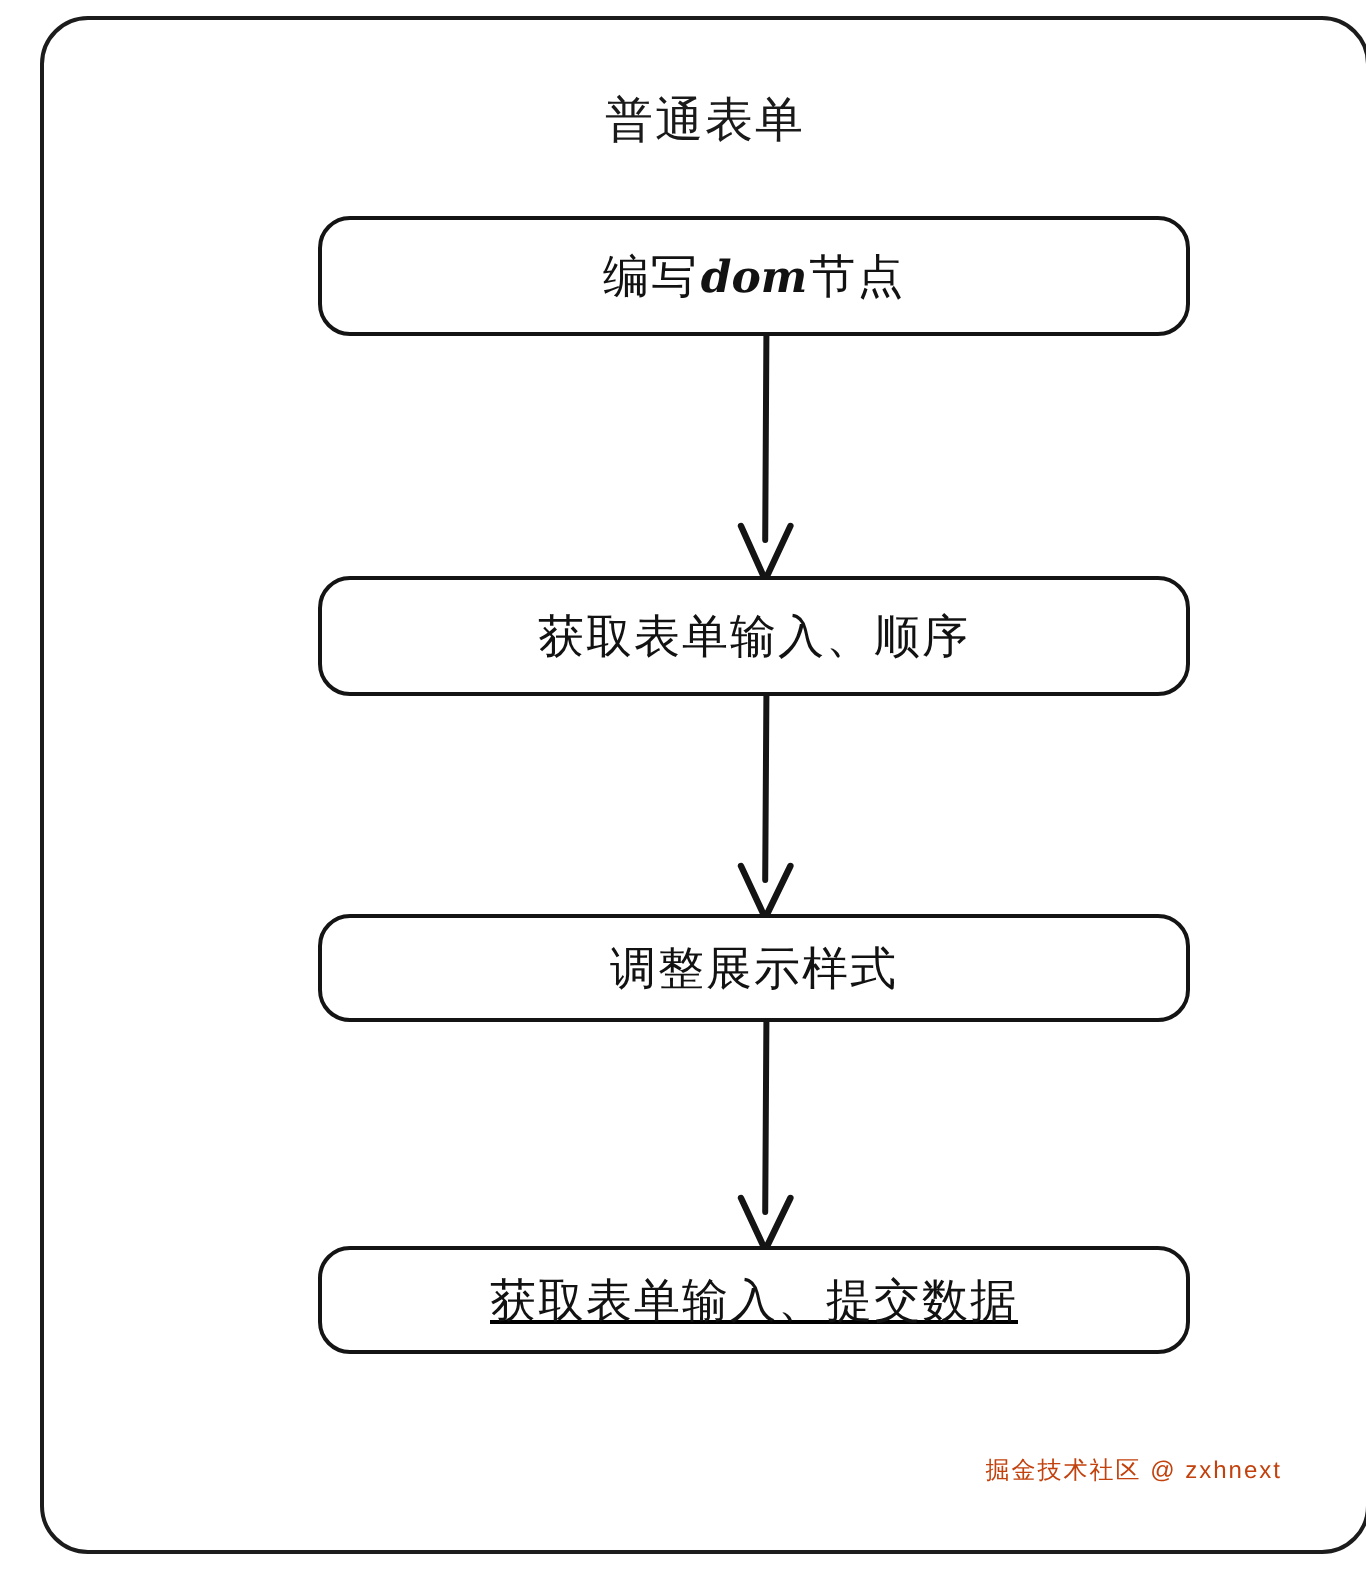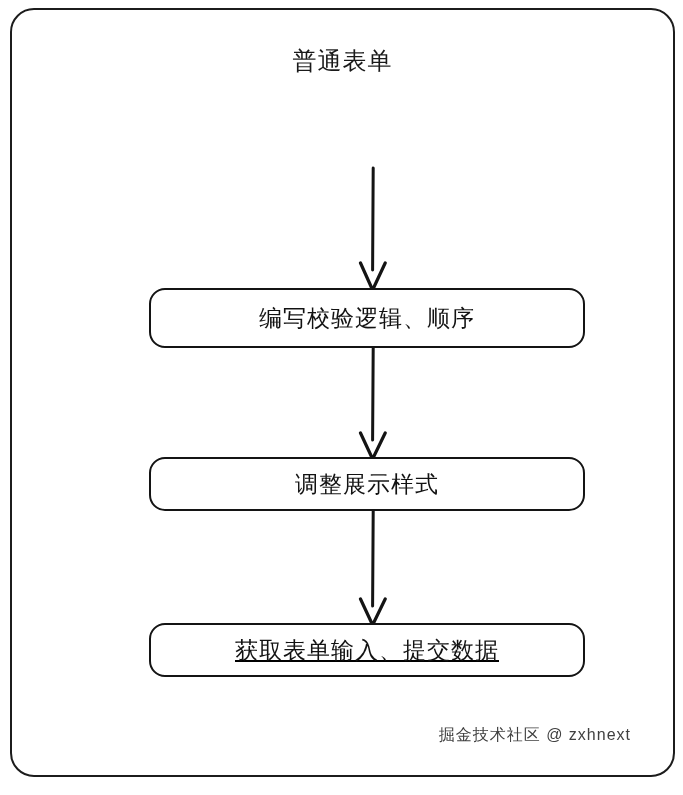--- a/index.html
+++ b/index.html
@@ -10,21 +10,21 @@
   body {
     width: 683px;
     height: 795px;
     font-family: "Liberation Sans", "DejaVu Sans", sans-serif;
     overflow: hidden;
     position: relative;
   }
 
   #diagram-root {
     position: absolute;
-    left: 2px;
+    left: 12px;
     top: 0;
     width: 668px;
     height: 795px;
   }
 
   
   .outer-container {
     position: absolute;
     left: 8px;
     top: 8px;
@@ -95,47 +95,50 @@
   #connector-1 { top: 156px; height: 126px; }
   #connector-2 { top: 336px; height: 115px; }
   #connector-3 { top: 499px; height: 118px; }
   .connector svg { display: block; width: 100%; height: 100%; }
 
   
   .watermark {
     position: absolute;
     right: 42px;
     bottom: 28px;
-    font-size: 16px;
+    font-size: 12px;
     line-height: 24px;
-    color: #404040;
+    color: #c2410c;
     letter-spacing: 1px;
     white-space: nowrap;
     user-select: none;
   }
 </style>
 </head>
 <body>
 
 <div id="diagram-root">
 
   <div class="outer-container">
 
     <div class="diagram-title">普通表单</div>
 
+    <div class="step-box" id="step-box-1">
+      <span class="step-label"><span>编写</span><span class="mono-word">dom</span><span>节点</span></span>
+    </div>
 
     <div class="connector" id="connector-1">
       <svg viewBox="0 0 62 126" preserveAspectRatio="none" aria-hidden="true">
         <path d="M31.2 2 L30.6 104" stroke="#141414" stroke-width="3" fill="none" stroke-linecap="round"></path>
         <path d="M18.5 97 L30.6 124 L43.2 97" stroke="#141414" stroke-width="3.2" fill="none" stroke-linecap="round" stroke-linejoin="round"></path>
       </svg>
     </div>
 
     <div class="step-box" id="step-box-2">
-      <span class="step-label">编写校验逻辑、顺序</span>
+      <span class="step-label">获取表单输入、顺序</span>
     </div>
 
     <div class="connector" id="connector-2">
       <svg viewBox="0 0 62 115" preserveAspectRatio="none" aria-hidden="true">
         <path d="M31.2 2 L30.6 94" stroke="#141414" stroke-width="3" fill="none" stroke-linecap="round"></path>
         <path d="M18.5 87 L30.6 113 L43.2 87" stroke="#141414" stroke-width="3.2" fill="none" stroke-linecap="round" stroke-linejoin="round"></path>
       </svg>
     </div>
 
     <div class="step-box" id="step-box-3">

